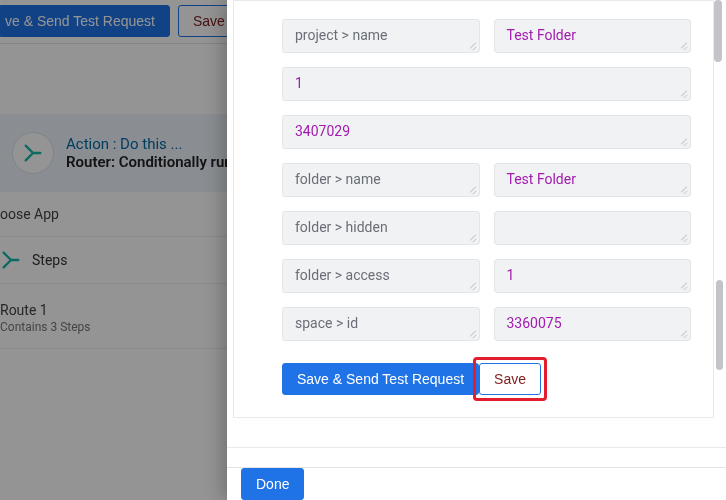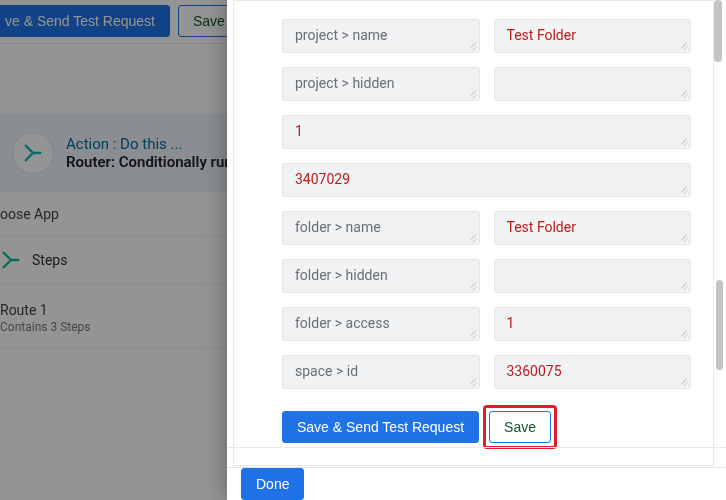--- a/index.html
+++ b/index.html
@@ -36,21 +36,21 @@
     border: 1px solid transparent;
     background: transparent;
   }
   .btn-primary {
     background: #1f73e7;
     color: #fff;
     border-color: #1f73e7;
   }
   .btn-outline {
     background: #fff;
-    color: #14532d;
+    color: #7f1d1d;
     border-color: #1f73e7;
   }
 
   .bg-section-action {
     background: #eef4fc;
     margin-top: 70px;
     padding: 18px 12px;
     display: flex;
     align-items: center;
     gap: 12px;
@@ -124,40 +124,39 @@
     flex: 1;
     background: #f1f2f4;
     border: 1px solid #e4e5e8;
     border-radius: 3px;
     min-height: 34px;
     padding: 7px 6px 7px 12px;
     color: #6a6e76;
     font-size: 14px;
     position: relative;
   }
-  .field-box.val { color: #b91c1c; }
+  .field-box.val { color: #a21caf; }
   .resize-handle {
     position: absolute;
     right: 2px;
     bottom: 2px;
     width: 10px; height: 10px;
     opacity: 0.4;
   }
   .resize-handle::before, .resize-handle::after {
     content: "";
     position: absolute;
     background: #888;
     height: 1px;
   }
   .resize-handle::before { width: 8px; right:0; bottom:4px; transform: rotate(-45deg); }
   .resize-handle::after { width: 5px; right:0; bottom:1px; transform: rotate(-45deg); }
 
   .modal-actions {
     display: flex;
-    gap: 10px;
     margin-top: 22px;
     margin-bottom: 6px;
     align-items: center;
     position: relative;
   }
   .save-highlight {
     position: absolute;
     border: 3px solid #e11d2e;
     border-radius: 4px;
     pointer-events: none;
@@ -248,26 +247,20 @@
 
 <div class="modal">
   <div class="modal-body">
     <div class="modal-inner" id="fields-container">
 
       <div class="field-row">
           <div class="field-box">project &gt; name<span class="resize-handle"></span></div>
           <div class="field-box val">Test Folder<span class="resize-handle"></span></div>
         </div>
         <div class="field-row">
-          <div class="field-box">project &gt; hidden<span class="resize-handle"></span></div>
-          <div class="field-box val">
-            <span class="resize-handle"></span>
-          </div>
-        </div>
-        <div class="field-row">
           <div class="field-box val">1<span class="resize-handle"></span></div>
         </div>
         <div class="field-row">
           <div class="field-box val">3407029<span class="resize-handle"></span></div>
         </div>
         <div class="field-row">
           <div class="field-box">folder &gt; name<span class="resize-handle"></span></div>
           <div class="field-box val">Test Folder<span class="resize-handle"></span></div>
         </div>
         <div class="field-row">

